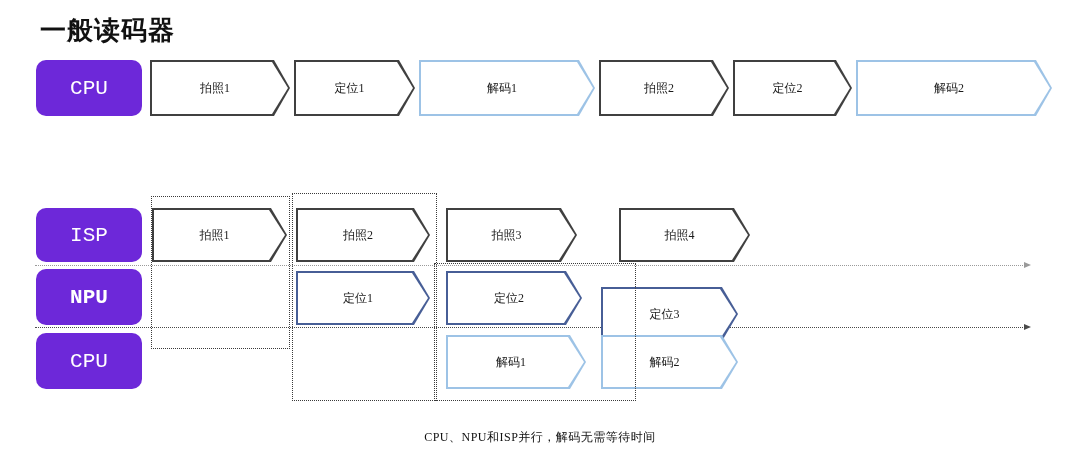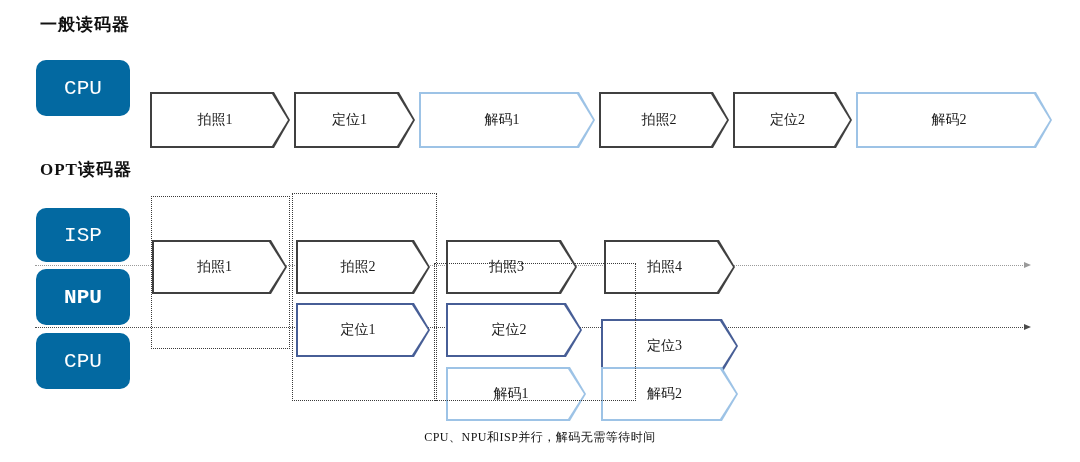--- a/index.html
+++ b/index.html
@@ -1,30 +1,30 @@
 <!DOCTYPE html>
 <html><head>
 <meta charset="utf-8">
 <style>
   html,body{margin:0;padding:0;background:#ffffff;}
   .canvas{
     position:relative;width:1080px;height:462px;background:#ffffff;overflow:hidden;
     font-family:"Liberation Serif","DejaVu Serif",serif;color:#111;
   }
   .sec-title{
-    position:absolute;font-weight:bold;font-size:17px;letter-spacing:1px;color:#111;
+    position:absolute;font-weight:bold;font-size:26px;letter-spacing:1px;color:#111;
   }
   .lane-label{
-    position:absolute;left:36px;width:94px;background:#0369a1;color:#ffffff;
+    position:absolute;left:36px;width:106px;background:#6d28d9;color:#ffffff;
     border-radius:10px;display:flex;align-items:center;justify-content:center;
     font-family:"Liberation Mono","DejaVu Sans Mono",monospace;font-size:21px;
   }
   .block{
     position:absolute;display:flex;align-items:center;justify-content:center;
-    font-size:14px;color:#1a1a1a;z-index:2;margin-top:32px;--tip:16px;--bc:#404040;
+    font-size:12px;color:#1a1a1a;z-index:2;--tip:16px;--bc:#404040;
   }
   .block::before{
     content:"";position:absolute;inset:0;background:var(--bc);
     clip-path:polygon(0 0,calc(100% - var(--tip)) 0,100% 50%,calc(100% - var(--tip)) 100%,0 100%);
   }
   .block::after{
     content:"";position:absolute;inset:2px;background:#ffffff;
     clip-path:polygon(0 0,calc(100% - var(--tip)) 0,100% 50%,calc(100% - var(--tip)) 100%,0 100%);
   }
   .block span{position:relative;z-index:1;padding-right:10px;white-space:nowrap;}
@@ -64,39 +64,38 @@
   <div class="block b-dark" style="left:599px;top:60px;width:130px;height:56px;">
     <span>拍照2</span>
     </div>
   <div class="block b-dark" style="left:733px;top:60px;width:119px;height:56px;">
     <span>定位2</span>
     </div>
   <div class="block b-lblue" style="left:856px;top:60px;width:196px;height:56px;">
     <span>解码2</span>
     </div>
 
-  <div class="sec-title" style="left:40px;top:158px;">OPT读码器</div>
 
   <div class="lane-label" style="top:208px;height:54px;">ISP</div>
   <div class="lane-label" style="top:269px;height:56px;font-weight:bold;">NPU</div>
   <div class="lane-label" style="top:333px;height:56px;">CPU</div>
 
   <div class="tline" style="left:35px;top:265px;width:988px;"></div>
   <div class="tline tline-dark" style="left:35px;top:327px;width:988px;"></div>
 
   <div class="block b-dark" style="left:152px;top:208px;width:135px;height:54px;">
     <span>拍照1</span>
     </div>
   <div class="block b-dark" style="left:296px;top:208px;width:134px;height:54px;">
     <span>拍照2</span>
     </div>
   <div class="block b-dark" style="left:446px;top:208px;width:131px;height:54px;text-align:right;">
     <span>拍照3</span>
     </div>
-  <div class="block b-dark" style="left:604px;top:208px;width:131px;height:54px;">
+  <div class="block b-dark" style="left:619px;top:208px;width:131px;height:54px;">
     <span>拍照4</span>
     </div>
 
   <div class="block b-blue" style="left:296px;top:271px;width:134px;height:54px;">
     <span>定位1</span>
     </div>
   <div class="block b-blue" style="left:446px;top:271px;width:136px;height:54px;">
     <span>定位2</span>
     </div>
   <div class="block b-blue" style="left:601px;top:287px;width:137px;height:54px;">

